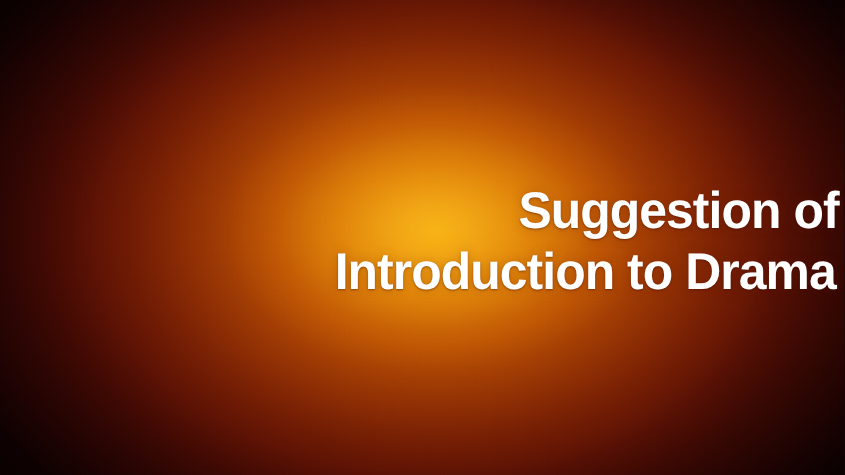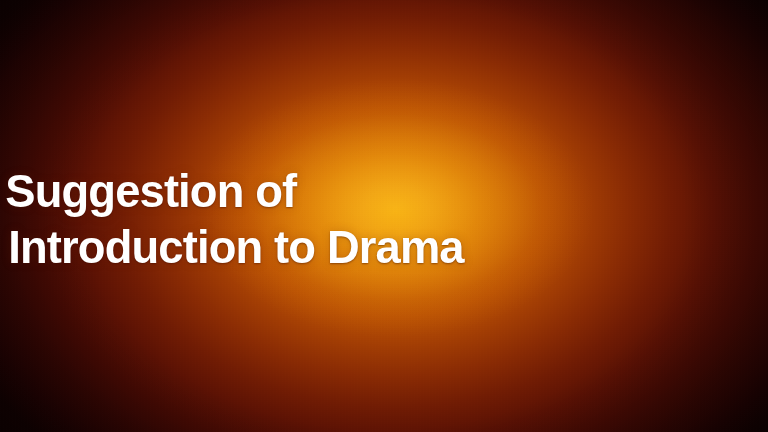--- a/index.html
+++ b/index.html
@@ -83,21 +83,21 @@
 
   
   .title-wrap {
     position: absolute;
     left: 0;
     right: 0;
     top: 0;
     bottom: 0;
     display: flex;
     flex-direction: column;
-    align-items: flex-start;
+    align-items: flex-end;
     justify-content: center;
     padding-top: 6px;
     box-sizing: border-box;
   }
   .title-line {
     color: #ffffff;
     font-family: "Liberation Sans", sans-serif;
     font-weight: bold;
     font-size: 47px;
     line-height: 56px;

